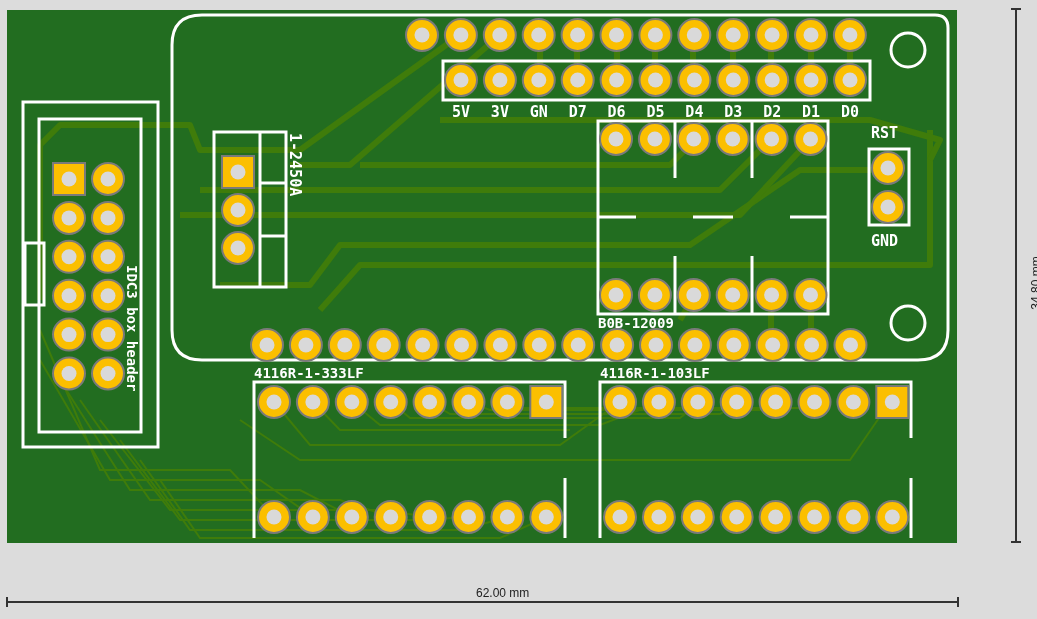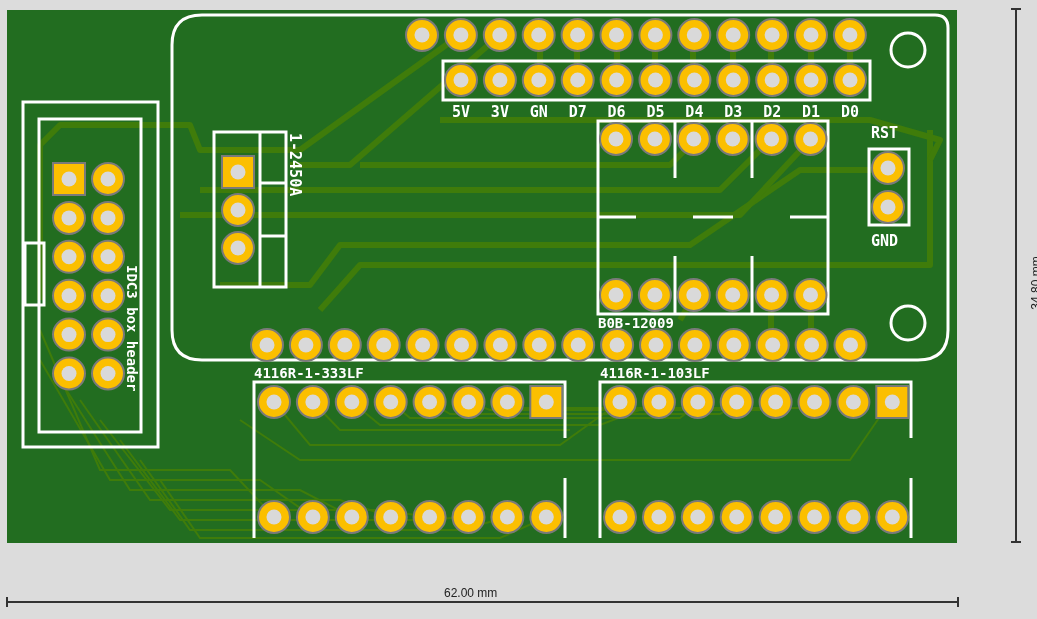--- a/index.html
+++ b/index.html
@@ -1,19 +1,19 @@
 <!DOCTYPE html>
 <html><head>
 <meta charset="utf-8">
 <style>
   html, body { margin:0; padding:0; }
   body { width:1037px; height:619px; background:#dcdcdc; overflow:hidden; position:relative; font-family:"DejaVu Sans Mono", monospace; }
   #board { position:absolute; left:0; top:0; }
   .dim-label { position:absolute; font-family:"Liberation Sans", sans-serif; font-size:12px; color:#222; }
-  #dim-w { left:444px; top:586px; }
+  #dim-w { left:476px; top:586px; }
   #dim-h { left:1009px; top:276px; transform:rotate(-90deg); transform-origin:center; white-space:nowrap; }
 </style>
 </head>
 <body>
 
 <svg id="board" width="1037" height="619" viewBox="0 0 1037 619">
 
   <rect id="substrate" x="7" y="10" width="950" height="533" fill="#226d20"></rect>
 
   <g id="traces" fill="none" stroke="#3f7c0a" stroke-width="6" stroke-linejoin="round">

